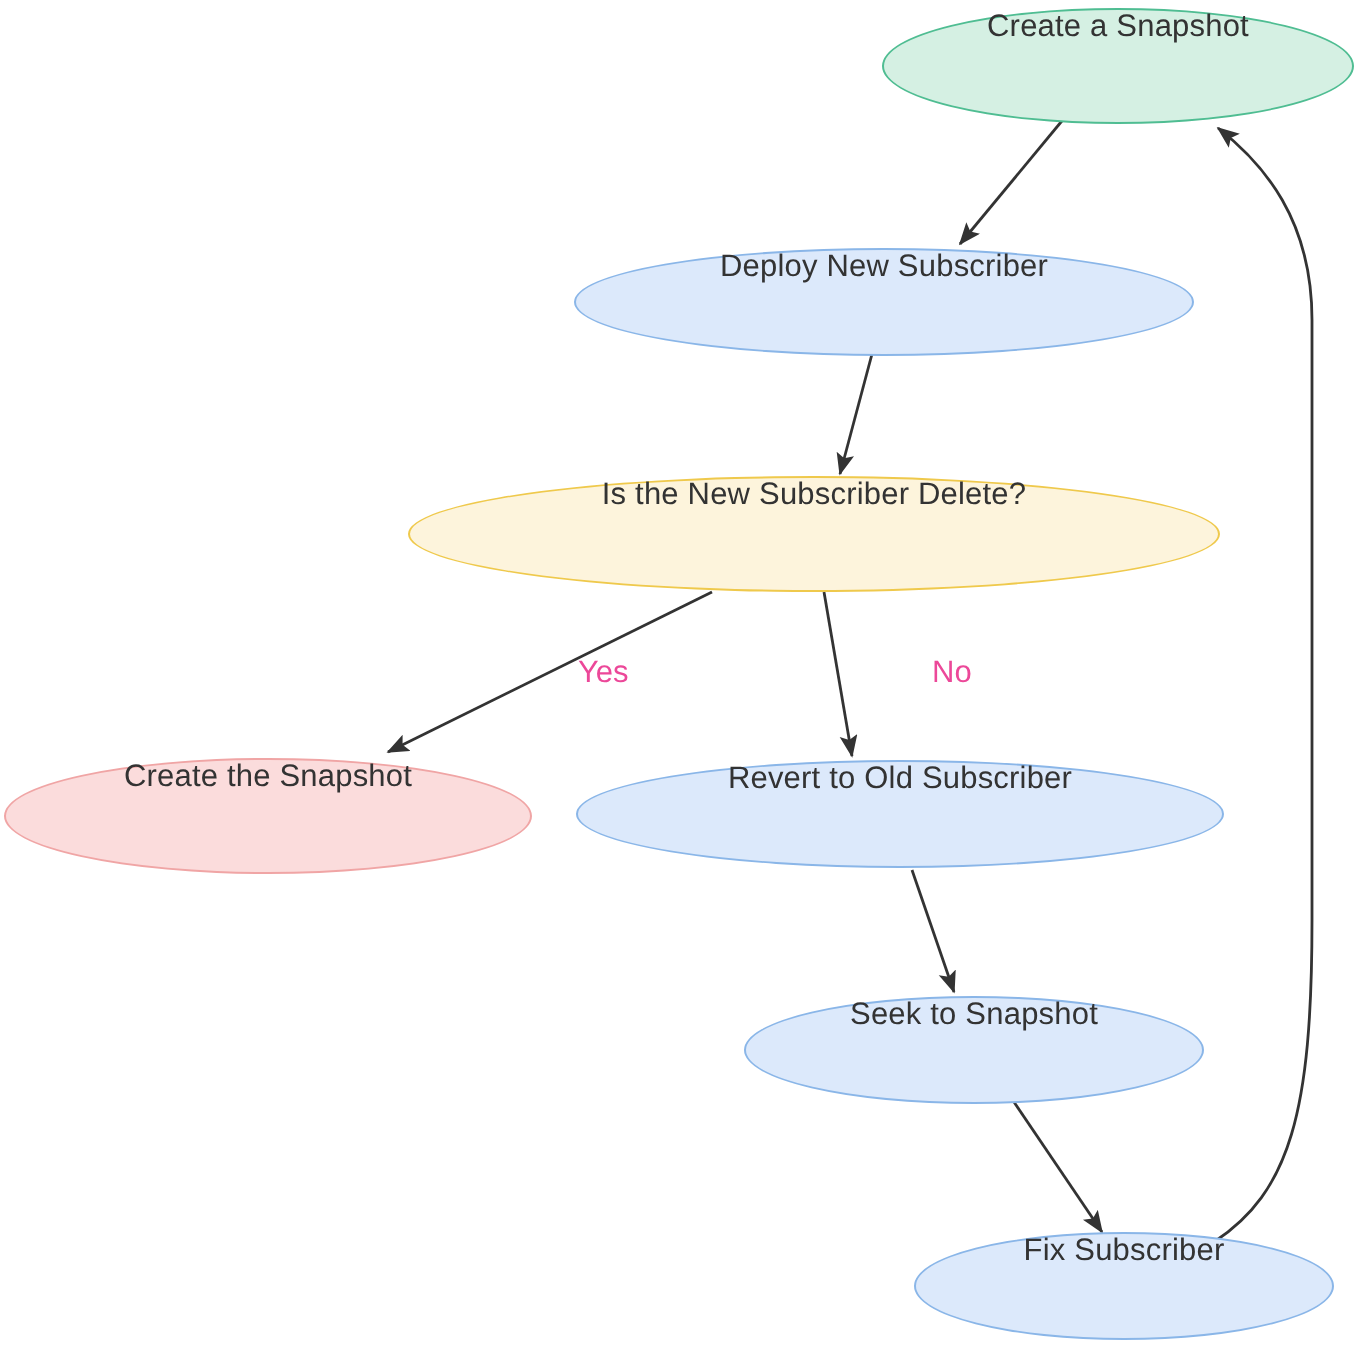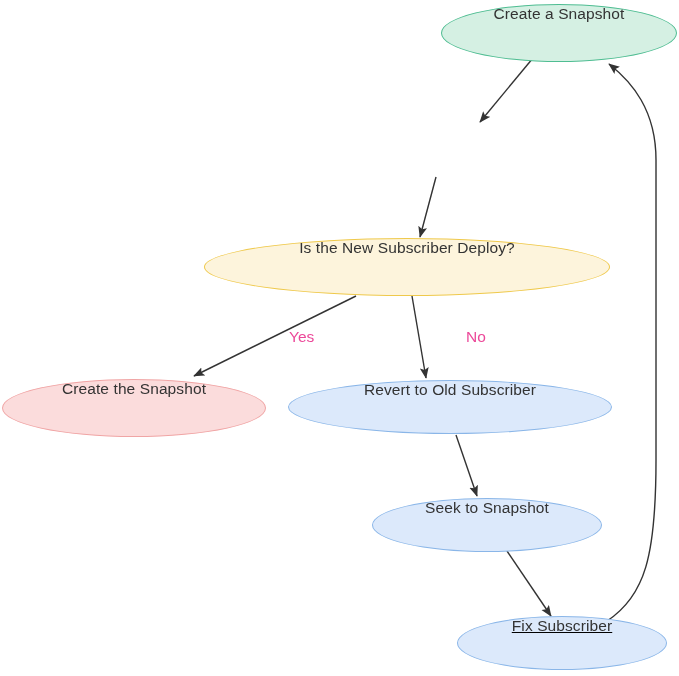--- a/index.html
+++ b/index.html
@@ -83,38 +83,41 @@
 
     <path d="M 507 551 L 551 616" fill="none" stroke="#333333" stroke-width="1.4" marker-end="url(#arrowhead)"></path>
 
     <path d="M 607 621 C 645 596 656 556 656 460 L 656 160 C 656 110 632 82 609 64" fill="none" stroke="#333333" stroke-width="1.4" marker-end="url(#arrowhead)"></path>
   </svg>
 
   <div class="node fill-green" style="left: 441px; top: 4px; width: 236px; height: 58px; background: rgb(213, 240, 227); border-color: rgb(79, 189, 146);">
     <span class="node-label">Create a Snapshot</span>
   </div>
 
+  <div class="node fill-blue" style="left: 287px; top: 124px; width: 310px; height: 54px; background: rgb(220, 233, 251); border-color: rgb(138, 182, 232);">
+    <span class="node-label">Deploy New Subscriber</span>
+  </div>
 
   <div class="node fill-yellow" style="left: 204px; top: 238px; width: 406px; height: 58px; background: rgb(253, 244, 220); border-color: rgb(239, 201, 76);">
-    <span class="node-label">Is the New Subscriber Deploy?</span>
+    <span class="node-label">Is the New Subscriber Delete?</span>
   </div>
 
   <div class="node fill-red" style="left: 2px; top: 379px; width: 264px; height: 58px; background: rgb(251, 220, 220); border-color: rgb(240, 165, 165);">
     <span class="node-label">Create the Snapshot</span>
   </div>
 
   <div class="node fill-blue" style="left: 288px; top: 380px; width: 324px; height: 54px; background: rgb(220, 233, 251); border-color: rgb(138, 182, 232);">
     <span class="node-label">Revert to Old Subscriber</span>
   </div>
 
   <div class="node fill-blue" style="left: 372px; top: 498px; width: 230px; height: 54px; background: rgb(220, 233, 251); border-color: rgb(138, 182, 232);">
     <span class="node-label">Seek to Snapshot</span>
   </div>
 
-  <div class="node fill-blue" style="left: 457px; top: 616px; width: 210px; height: 54px; background: rgb(220, 233, 251); border-color: rgb(138, 182, 232); text-decoration: underline;">
+  <div class="node fill-blue" style="left: 457px; top: 616px; width: 210px; height: 54px; background: rgb(220, 233, 251); border-color: rgb(138, 182, 232);">
     <span class="node-label">Fix Subscriber</span>
   </div>
 
   <div class="edge-label" style="left:289px; top:328px;">Yes</div>
 
   <div class="edge-label" style="left:434px; top:328px;margin-left:32px;">No</div>
 
 </div>
 
 </body></html>

